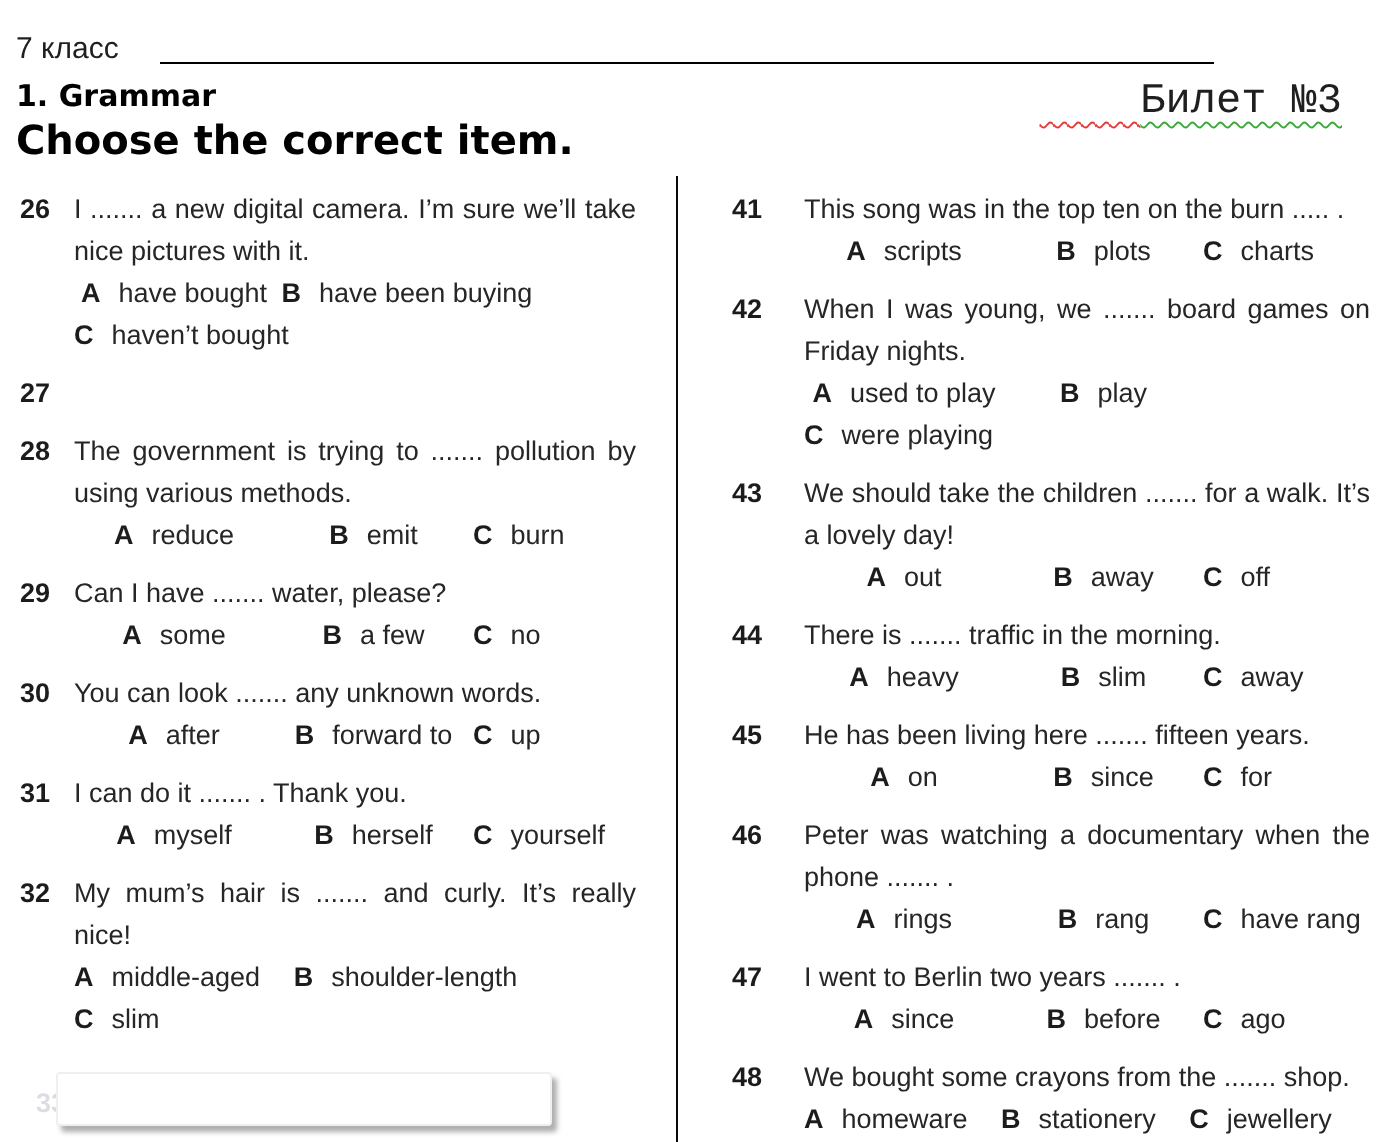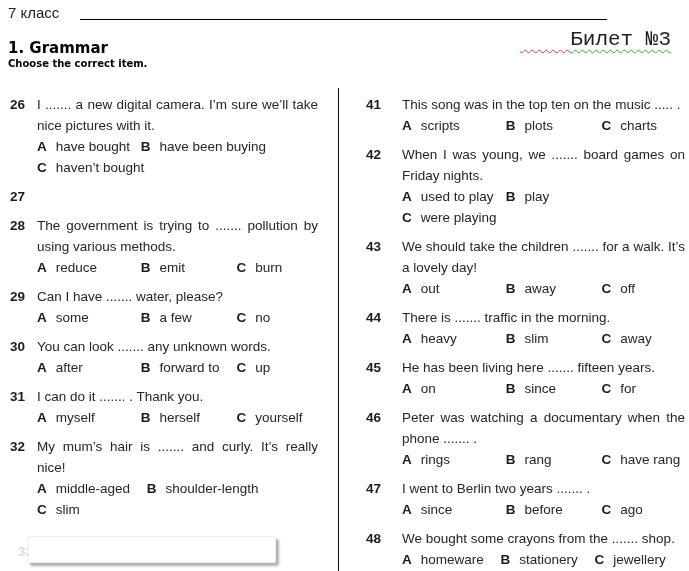--- a/index.html
+++ b/index.html
@@ -1,49 +1,49 @@
 <!DOCTYPE html>
 <html><head>
 <meta charset="utf-8">
 <style>
   * { margin:0; padding:0; box-sizing:border-box; }
   html,body { width:689px; height:571px; background:#ffffff; overflow:hidden; }
   body { font-family:"DejaVu Sans", sans-serif; color:#262626; position:relative; }
 
   
-  .hdr { position:absolute; top:0; left:0; width:677px; height:88px; }
+  .hdr { position:absolute; top:12px; left:0; width:677px; height:88px; }
   .hdr-left { position:absolute; left:8px; top:4px; font-size:15px; color:#1f1f1f;
               font-family:"Liberation Sans", sans-serif; }
   .hdr-line { position:absolute; left:80px; top:19px; width:527px; height:0;
               border-top:1.6px solid #000; }
   .hdr-right { position:absolute; right:6px; top:3px; font-size:21px; color:#1f1f1f;
                font-family:Liberation Mono, monospace; white-space:nowrap;margin-top:25px; }
   .squig-red { text-decoration:underline wavy #e03c3c 1px; text-underline-offset:4px;
                text-decoration-skip-ink:none; }
   .squig-green { text-decoration:underline wavy #3aa83a 1px; text-underline-offset:4px;
                  text-decoration-skip-ink:none; }
 
   .sec-title { position:absolute; left:8px; top:39px; font-size:15px; font-weight:700; color:#000;text-align:center; }
-  .sec-sub   { position:absolute; left:8px; top:58px; font-size:10px; font-weight:700; color:#000; }
+  .sec-sub   { position:absolute; left:8px; top:58px; font-size:20px; font-weight:700; color:#000; }
 
   
   .cols { position:absolute; top:88px; left:0; width:689px; height:483px; display:flex; }
   .col { padding-top:6px; }
   .col-left  { width:338px; }
   .col-right { flex:1; border-left:1.8px solid #0a0a0a; padding-left:27px; }
 
   .q { display:flex; margin-bottom:8px; font-size:13.5px; line-height:21px;
        font-family:"Liberation Sans", sans-serif; }
   .qnum { width:27px; margin-left:10px; font-weight:700; flex:none; color:#1c1c1c; }
   .col-right .qnum { width:36px; margin-left:0; }
   .qbody { flex:1; margin-right:20px; }
   .col-right .qbody { margin-right:4px; }
   .qtext { text-align:justify; }
   .opts { }
-  .opt { display:inline-block; white-space:nowrap; vertical-align:top; }
+  .opt { display:inline-block; white-space:nowrap; vertical-align:top;text-align:center; }
   .opt b { font-weight:700; margin-right:9px; color:#1c1c1c; }
   .opts .opt:nth-child(1) { min-width:100px; }
   .opts .opt:nth-child(2) { min-width:92px; }
   .q.tight .opts .opt { min-width:0; margin-right:13px; }
   .q.tight .opts .opt:last-child { margin-right:0; }
 
   
   .ghost-q { position:absolute; left:18px; top:541px; width:300px; font-size:13.5px;
              line-height:21px; font-family:"Liberation Sans", sans-serif;
              color:#5a6b85; opacity:0.22; white-space:nowrap; }
@@ -109,21 +109,21 @@
         <div class="qbody">
           <div class="qtext">My mum’s hair is ....... and curly. It’s really nice!</div>
           <div class="opts"><span class="opt"><b>A</b><span>middle-aged</span></span> <span class="opt"><b>B</b><span>shoulder-length</span></span> <span class="opt"><b>C</b><span>slim</span></span> </div>
         </div>
       </div>
     </div>
   <div class="col col-right" id="col-right">
       <div class="q">
         <div class="qnum">41</div>
         <div class="qbody">
-          <div class="qtext">This song was in the top ten on the music ..... .</div>
+          <div class="qtext">This song was in the top ten on the burn ..... .</div>
           <div class="opts"><span class="opt"><b>A</b><span>scripts</span></span> <span class="opt"><b>B</b><span>plots</span></span> <span class="opt"><b>C</b><span>charts</span></span> </div>
         </div>
       </div>
       <div class="q">
         <div class="qnum">42</div>
         <div class="qbody">
           <div class="qtext">When I was young, we ....... board games on Friday nights.</div>
           <div class="opts"><span class="opt"><b>A</b><span>used to play</span></span> <span class="opt"><b>B</b><span>play</span></span> <span class="opt"><b>C</b><span>were playing</span></span> </div>
         </div>
       </div>

